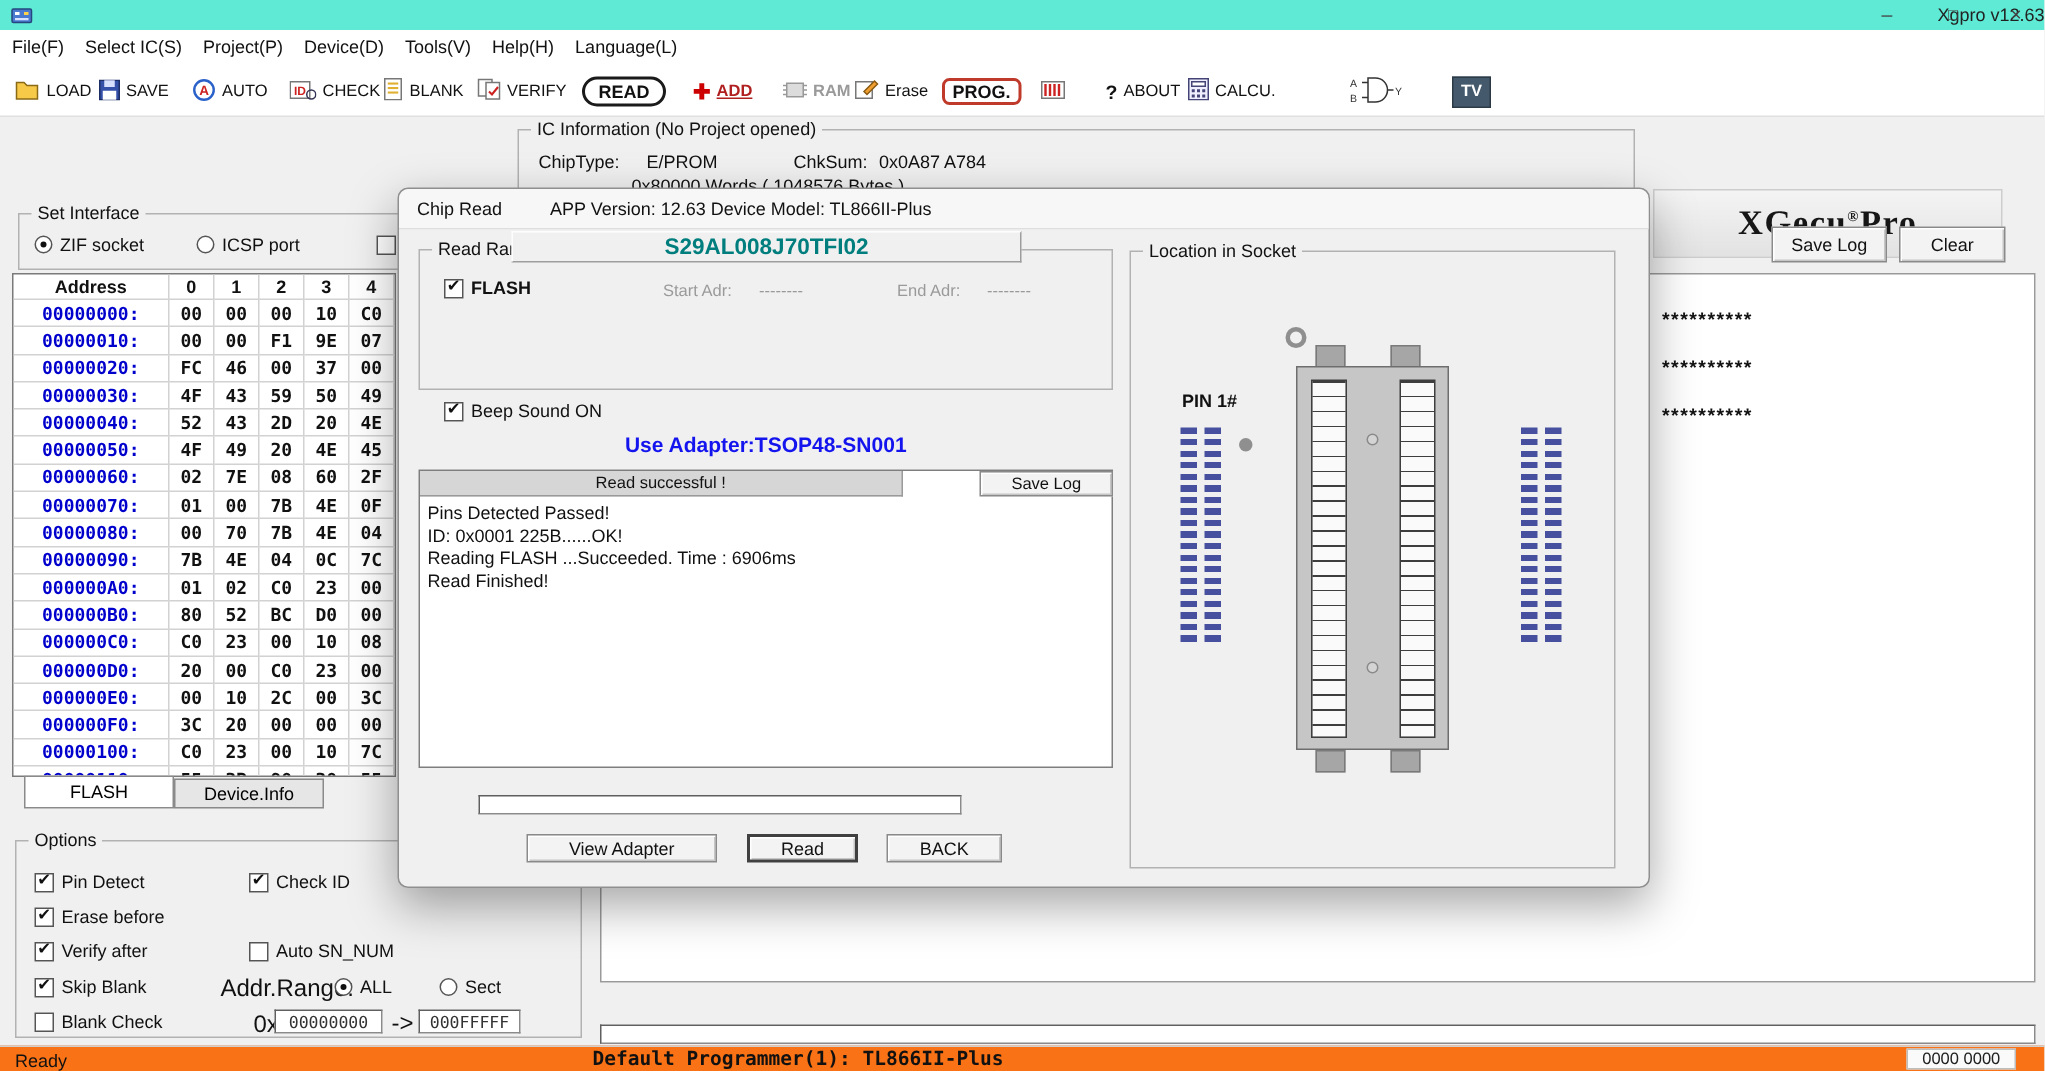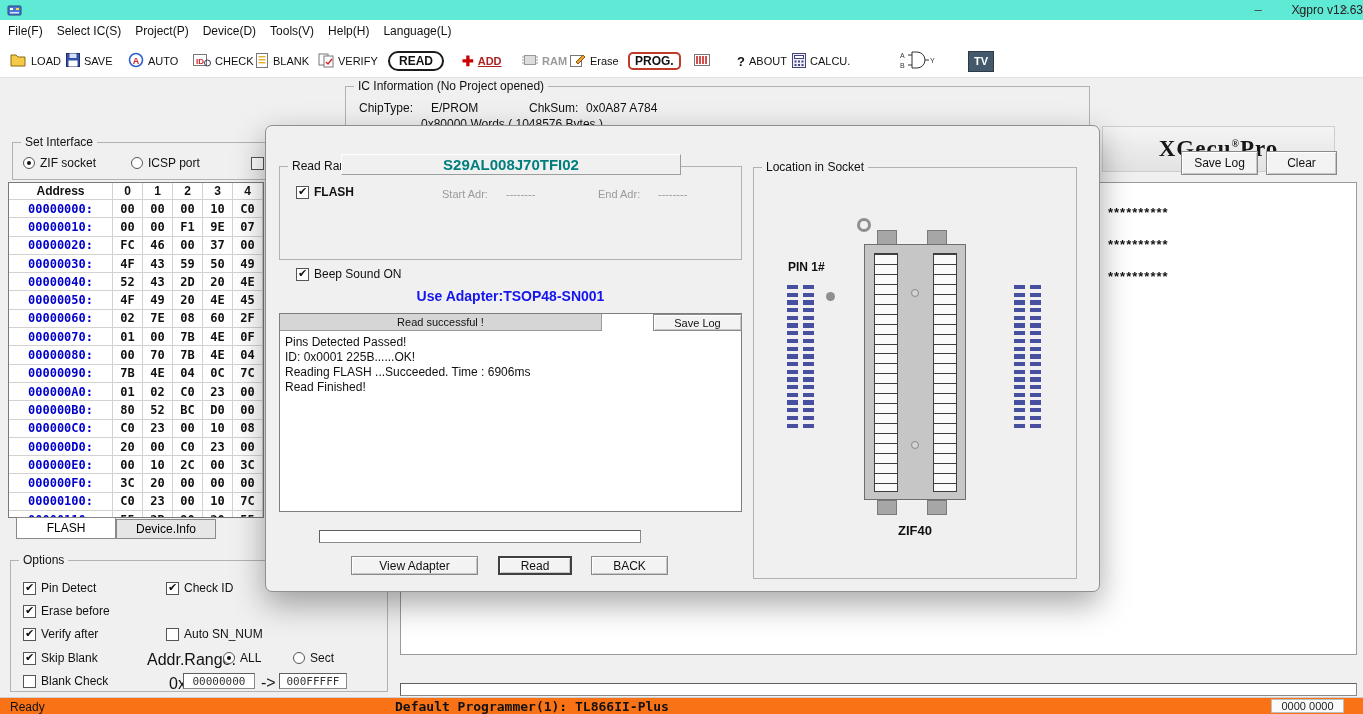--- a/index.html
+++ b/index.html
@@ -504,20 +504,24 @@
     </div>
   <div class="btn" style="left:1181px;top:151px;width:77px;height:24px;z-index:2">
       <span>Save Log</span>
     </div>
   <div class="btn" style="left:1266px;top:151px;width:71px;height:24px;z-index:2">
       <span>Clear</span>
     </div>
   <div class="outstrip sunken"></div>
 
   <div id="dialog">
+    <div class="dlg-title">
+      <span class="dlg-t1">Chip Read</span>
+      <span class="dlg-t2">APP Version: 12.63 Device Model: TL866II-Plus</span>
+    </div>
     <div class="chipstrip">
       <span>S29AL008J70TFI02</span>
     </div>
     <div class="groupbox" style="left:13px;top:40px;width:463px;height:94px">
       <span class="gb-label">Read Range</span>
       <label class="cb" style="left:16px;top:18px">
         <span class="cbbox checked"></span>
         <span class="bold">FLASH</span>
       </label>
       <span class="dlg-gray" style="left:162px;top:21px">Start Adr:</span>
@@ -571,21 +575,20 @@
       <div class="stab" style="left:123px;top:62px"></div>
       <div class="stab" style="left:173px;top:62px"></div>
       <div class="sockbody">
         <div class="cells" style="left:9px"></div>
         <div class="cells" style="left:68px"></div>
         <div class="hole" style="top:44px"></div>
         <div class="hole" style="top:196px"></div>
       </div>
       <div class="stab" style="left:123px;top:332px"></div>
       <div class="stab" style="left:173px;top:332px"></div>
-      <div class="ziflab">ZIF40</div>
     </div>
   </div>
 
   <div class="statusbar">
     <span class="st-ready">Ready</span>
     <span class="st-prog">Default Programmer(1): TL866II-Plus</span>
     <span class="st-count">0000 0000</span>
   </div>
 
 </div>

